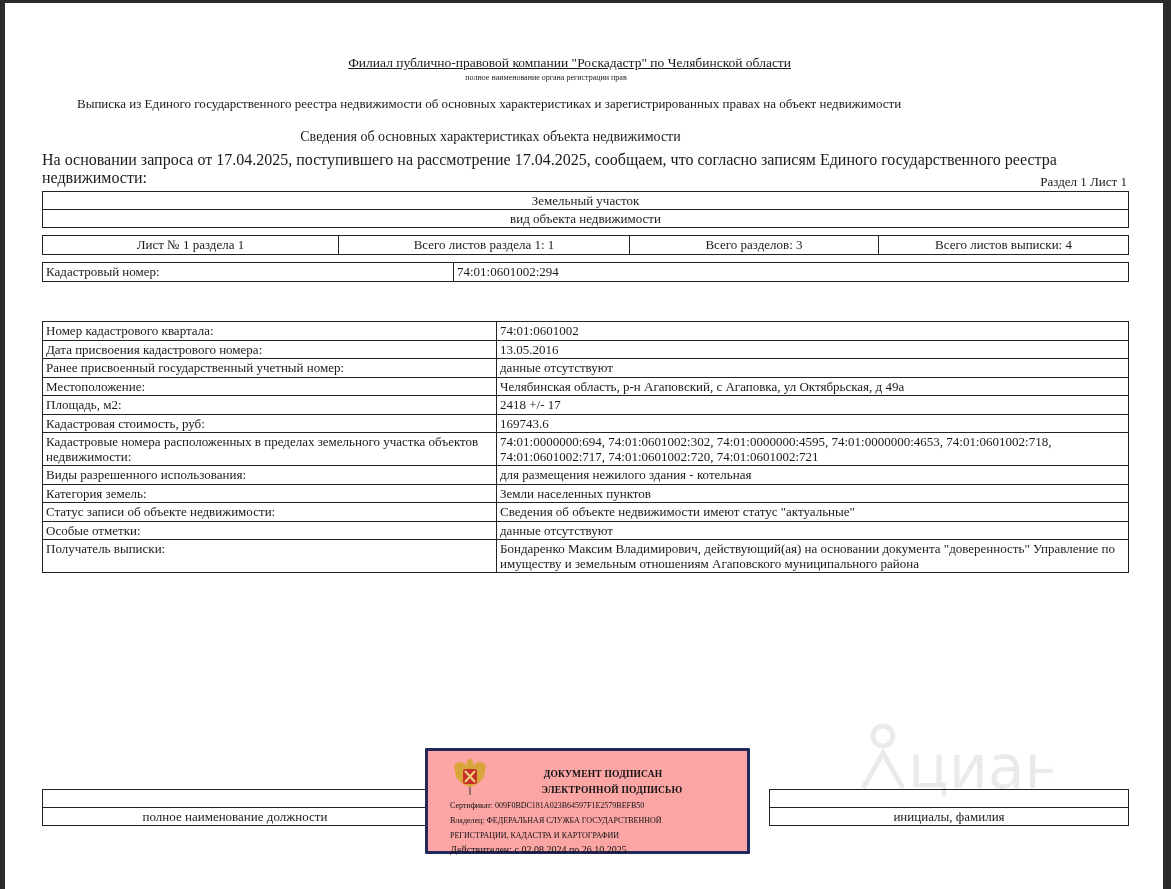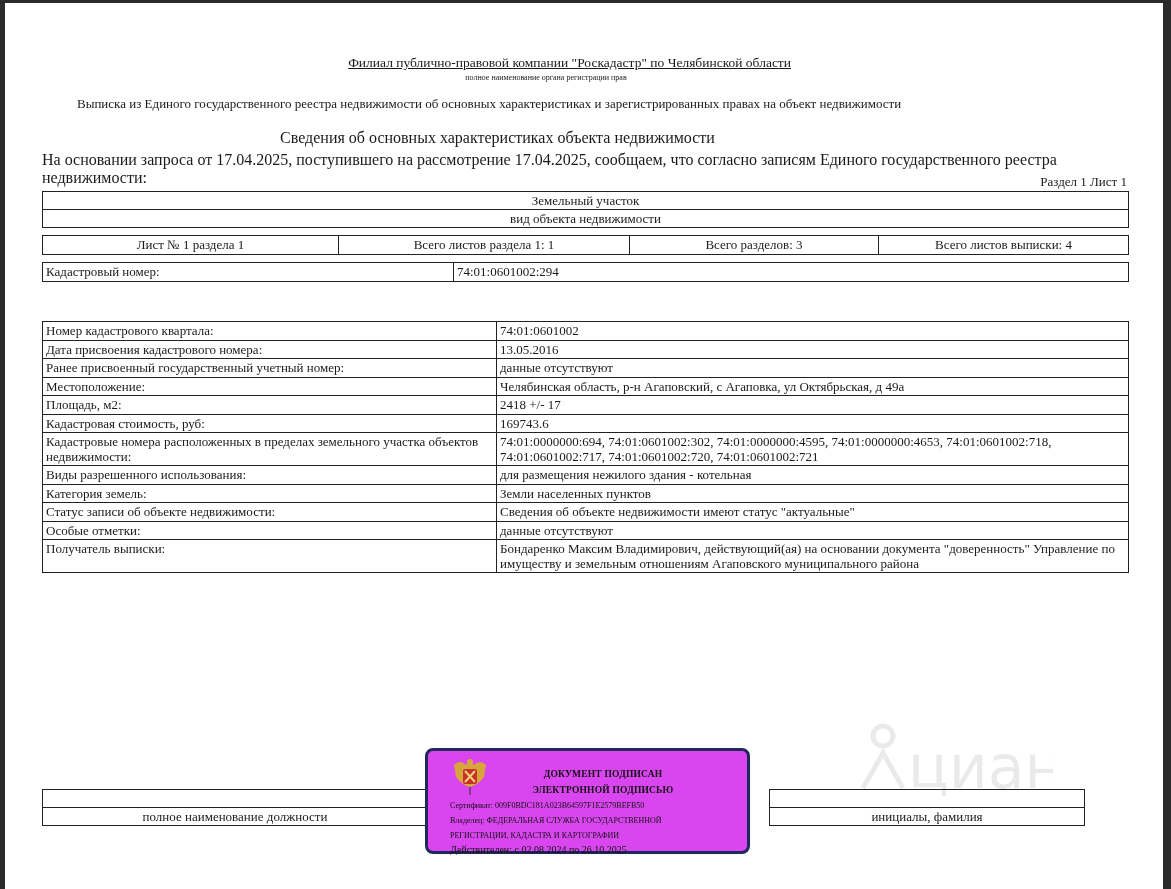--- a/index.html
+++ b/index.html
@@ -7,21 +7,21 @@
   body { position: relative; font-family: "Liberation Serif", "DejaVu Serif", serif; color: #1a1a1a; }
   .page {
     position: absolute; left: 5px; top: 3px; width: 1158px; height: 886px;
     background: #ffffff;
   }
   .abs { position: absolute; }
 
   .org-title { left: 296px; top: 52px; width: 490px; font-size: 13.5px; text-decoration: underline; text-align: right; }
   .org-sub { left: 296px; top: 70px; width: 490px; font-size: 8px; text-align: center; }
   .doc-title { left: 72px; top: 93px; font-size: 13px; }
-  .sect-title { left: 0; top: 126px; width: 981px; font-size: 16px; text-align: center; margin-left: 7px; }
+  .sect-title { left: 0; top: 126px; width: 981px; font-size: 14px; text-align: center; }
   .basis { left: 37px; top: 148px; font-size: 16px; }
   .section-no { right: 36px; top: 171px; font-size: 13px; }
 
   table { border-collapse: collapse; position: absolute; }
   td { border: 1.2px solid #222; font-size: 13px; line-height: 15px; padding: 1px 3px; vertical-align: top; }
 
   .tbl-obj { left: 37px; top: 188px; width: 1087px; }
   .tbl-obj td { text-align: center; height: 18px; padding: 1px 3px 0; margin-left: 10px; }
 
   .tbl-sheets { left: 37px; top: 232px; width: 1087px; }
@@ -29,30 +29,30 @@
 
   .tbl-head { left: 37px; top: 259px; width: 1087px; }
   .tbl-head td { height: 19px; }
 
   .tbl-main { left: 37px; top: 318px; width: 1087px; }
   .tbl-main td { height: 18.5px; padding: 1px 3px 1px 3px; }
   .tbl-main td.k { width: 454px; }
 
   .sig-left { left: 37px; top: 786px; width: 385px; }
   .sig-left td { height: 18px; text-align: center; border-right: none; }
-  .sig-right { left: 764px; top: 786px; width: 316px; border-radius: 14px; }
+  .sig-right { left: 764px; top: 786px; width: 360px; border-radius: 14px; }
   .sig-right td { height: 18px; text-align: center; }
 
   .stamp {
     left: 420px; top: 745px; width: 325px; height: 106px;
-    border: 3px solid #23285a; border-radius: 8px; background: #d946ef;
+    border: 3px solid #23285a; border-radius: 1px; background: #fca5a5;
   }
   .stamp-emblem { left: 22px; top: 6px; width: 40px; height: 38px; }
   .stamp-h1 { left: 60px; top: 18px; width: 230px; font-size: 9.5px; font-weight: bold; text-align: center; color: #111; letter-spacing: 0.2px; }
-  .stamp-h2 { left: 60px; top: 34px; width: 230px; font-size: 9.5px; font-weight: bold; text-align: center; color: #111; letter-spacing: 0.2px; }
+  .stamp-h2 { left: 69px; top: 34px; width: 230px; font-size: 9.5px; font-weight: bold; text-align: center; color: #111; letter-spacing: 0.2px; }
   .stamp-line { font-size: 8px; color: #111; left: 22px; }
   .s-cert { top: 50px; }
   .s-owner { top: 65px; }
   .s-owner2 { top: 80px; }
   .s-valid { top: 93px; font-size: 10px; text-align: center; }
 
   .watermark { left: 848px; top: 715px; width: 200px; height: 80px; opacity: 0.08; }
 </style>
 </head>
 <body>

